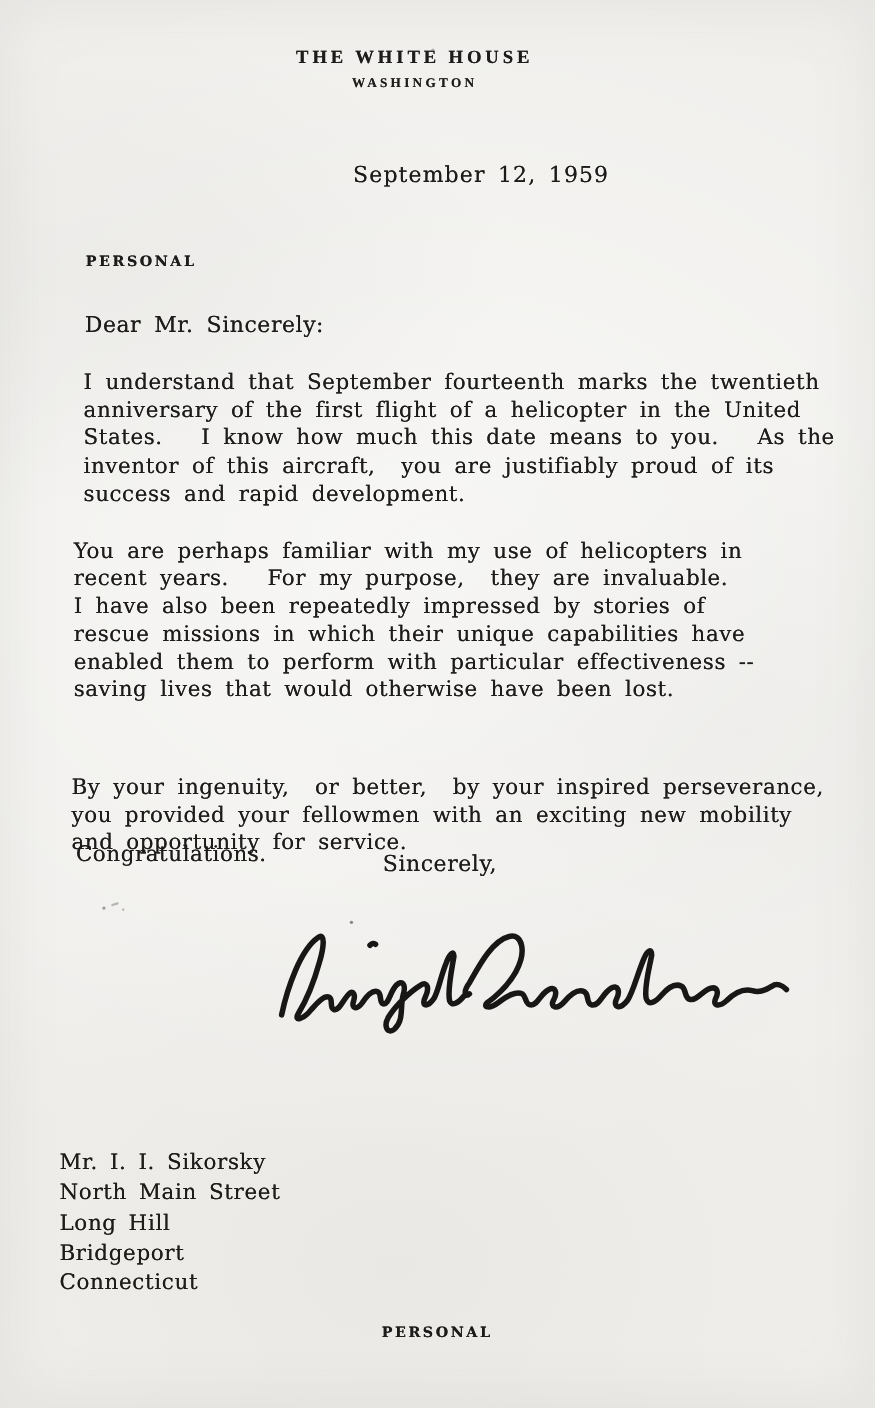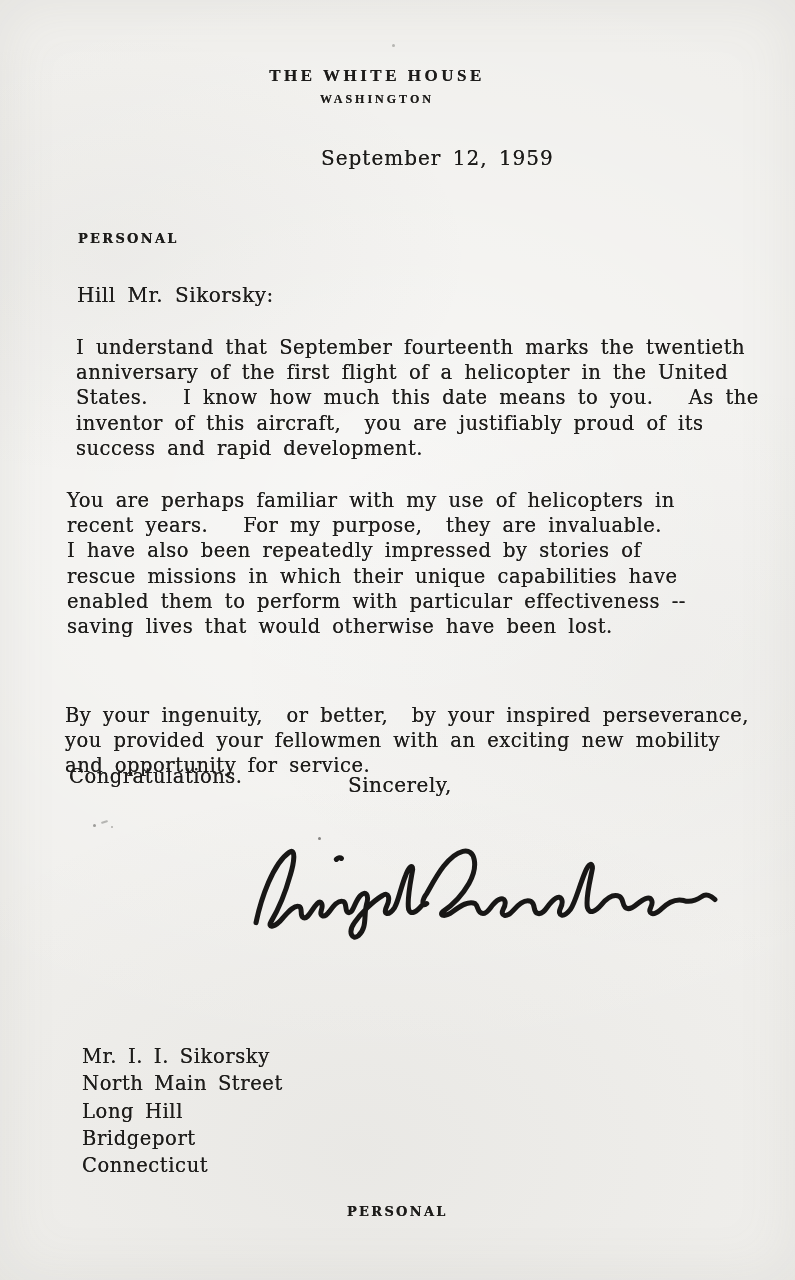--- a/index.html
+++ b/index.html
@@ -13,21 +13,21 @@
       radial-gradient(ellipse 640px 420px at 85% 52%, rgba(110,108,100,0.04), transparent 70%),
       radial-gradient(ellipse 720px 520px at 45% 90%, rgba(110,108,100,0.05), transparent 72%),
       radial-gradient(ellipse 900px 700px at 50% 40%, rgba(255,255,255,0.5), transparent 80%),
       #f0efec;
     box-shadow: inset 0 0 60px rgba(120,118,110,0.10);
     font-family:"DejaVu Serif", serif;
     color:#1d1c1a;
   }
   .txt { position:absolute; text-shadow:0 0 0.6px rgba(25,24,22,0.85); }
 
-  .letterhead { position:absolute; left:0; top:66px; width:754px; text-align:center; }
+  .letterhead { position:absolute; left:0; top:42px; width:754px; text-align:center; }
   .lh-title {
     font-family:"Liberation Serif", serif;
     font-size:17px; font-weight:700; letter-spacing:3.5px;
     text-shadow:0 0 0.5px rgba(25,24,22,0.8);
   }
   .lh-sub {
     font-family:"Liberation Serif", serif;
     font-size:12px; font-weight:700; letter-spacing:3px;
     margin-top:6px;
     text-shadow:0 0 0.5px rgba(25,24,22,0.7);
@@ -49,21 +49,21 @@
   .p1 { left:76px; top:335px; }
   .p2 { left:67px; top:488px; }
   .p3 { left:65px; top:663px;margin-top:40px; }
   .closing { left:69px; top:764px; }
 
   .valediction { left:348px; top:773px; font-size:20px; letter-spacing:0.5px; }
 
   .signature { position:absolute; left:248px; top:844px; width:482px; height:96px; }
   .signature path { fill:none; stroke:#181716; stroke-width:5; stroke-linecap:round; stroke-linejoin:round; }
 
-  .address { position:absolute; left:82px; top:1043px; font-size:19.5px; line-height:27.3px; letter-spacing:0.6px; word-spacing:4px; }
+  .address { position:absolute; left:54px; top:1043px; font-size:19.5px; line-height:27.3px; letter-spacing:0.6px; word-spacing:4px; }
   .address div { text-shadow:0 0 0.6px rgba(25,24,22,0.85); }
 
   .speck { position:absolute; border-radius:50%; }
   .sm-a { left:93px;  top:824px; width:3px; height:3px; background:rgba(70,70,66,0.5); }
   .sm-b { left:101px; top:821px; width:7px; height:2px; border-radius:2px; transform:rotate(-18deg); background:rgba(70,70,66,0.35); }
   .sm-c { left:111px; top:826px; width:2px; height:2px; background:rgba(70,70,66,0.4); }
   .sm-d { left:318px; top:837px; width:3px; height:3px; background:rgba(45,44,42,0.55); }
   .sm-e { left:392px; top:44px;  width:3px; height:3px; background:rgba(95,94,90,0.4); }
 </style>
 </head>
@@ -73,21 +73,21 @@
 
   <div class="letterhead">
     <div class="lh-title">THE WHITE HOUSE</div>
     <div class="lh-sub">WASHINGTON</div>
   </div>
 
   <div class="txt date">September 12, 1959</div>
 
   <div class="txt classification top">PERSONAL</div>
 
-  <div class="txt salutation">Hill Mr. Sikorsky:</div>
+  <div class="txt salutation">Dear Mr. Sincerely:</div>
 
   <div class="txt para p1">I understand that September fourteenth marks the twentieth
 anniversary of the first flight of a helicopter in the United
 States.   I know how much this date means to you.   As the
 inventor of this aircraft,  you are justifiably proud of its
 success and rapid development.</div>
   <div class="txt para p2">You are perhaps familiar with my use of helicopters in
 recent years.   For my purpose,  they are invaluable.
 I have also been repeatedly impressed by stories of
 rescue missions in which their unique capabilities have

